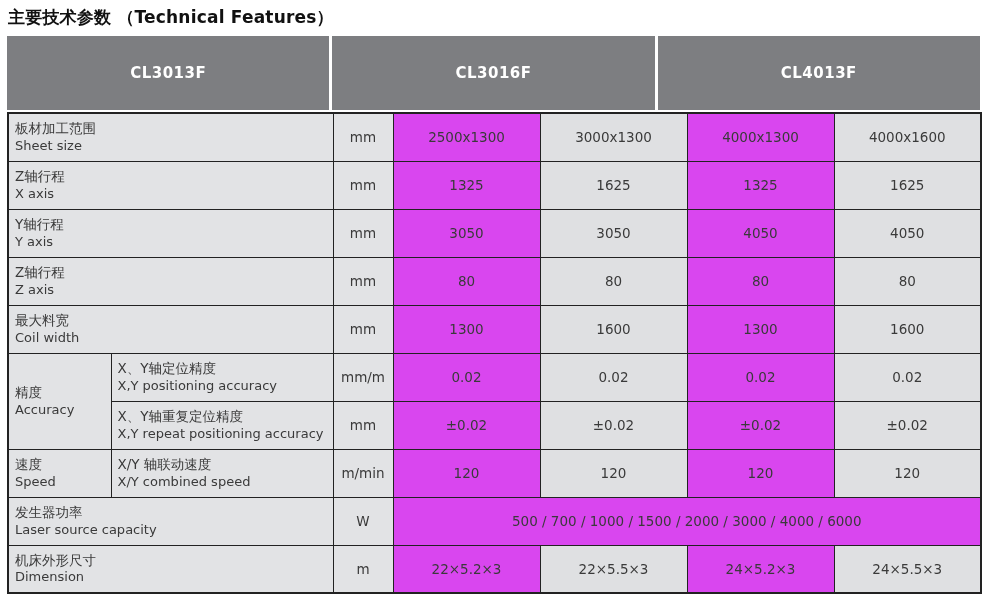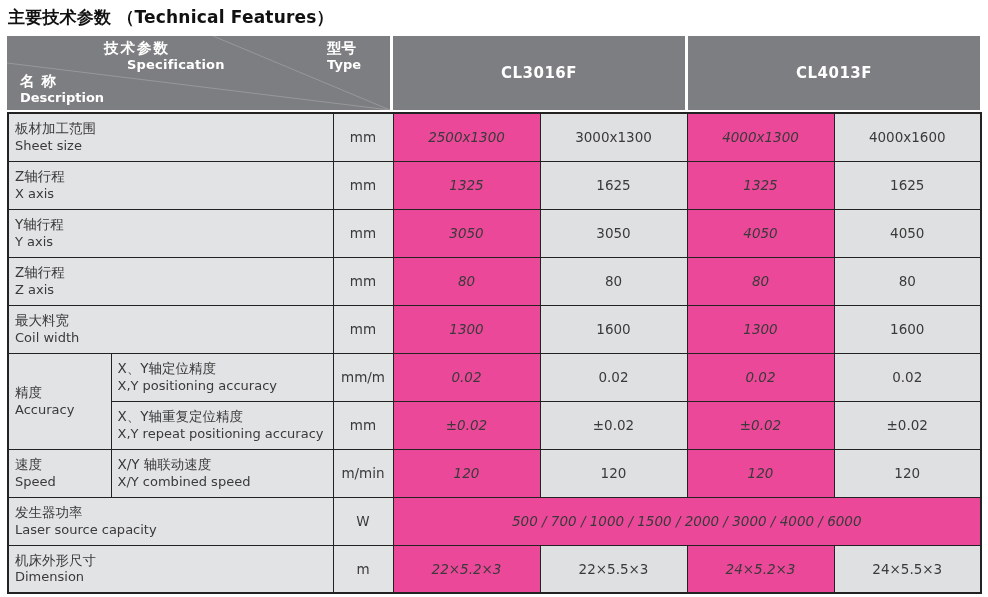--- a/index.html
+++ b/index.html
@@ -58,49 +58,32 @@
     padding:2px 6px;
     vertical-align:middle;
   }
   table.body tr{height:48px;}
   td.lbl{background:var(--row-shade);text-align:left;padding-left:13px;}
   td.sub{padding-left:9px;}
   td.lbl .zh{font-size:13.5px;line-height:1.3;}
   td.lbl .en{font-size:13px;line-height:1.25;}
   td.unit{background:var(--row-shade);text-align:center;font-size:13.5px;}
   td.val{text-align:center;font-size:13.5px;}
-  td.w{background:#ec4899;font-style:italic;}
+  td.w{background:#d946ef;}
   td.g{background:var(--value-shade);margin-left:48px;}
 </style>
 </head>
 <body>
 
 <div class="page-title">主要技术参数 （Technical Features）</div>
 
 <div class="spec-table">
 
   <div class="hdr-row">
-    <div class="hdr-corner">
-      <svg viewBox="0 0 383 74" preserveAspectRatio="none">
-        <line x1="0" y1="27" x2="383" y2="74" stroke="#97989b" stroke-width="1"></line>
-        <line x1="206" y1="0" x2="383" y2="74" stroke="#97989b" stroke-width="1"></line>
-      </svg>
-      <div class="hdr-spec">
-        <div class="zh">技术参数</div>
-        <div class="en">Specification</div>
-      </div>
-      <div class="hdr-type">
-        <div class="zh">型号</div>
-        <div class="en">Type</div>
-      </div>
-      <div class="hdr-name">
-        <div class="zh">名 称</div>
-        <div class="en">Description</div>
-      </div>
-    </div>
+    <div class="hdr-model">CL3013F</div>
     <div class="hdr-model">CL3016F</div>
     <div class="hdr-model">CL4013F</div>
   </div>
 
   <table class="body">
     <colgroup>
       <col style="width:103px">
         <col style="width:222px">
         <col style="width:60px">
       <col style="width:147px">

